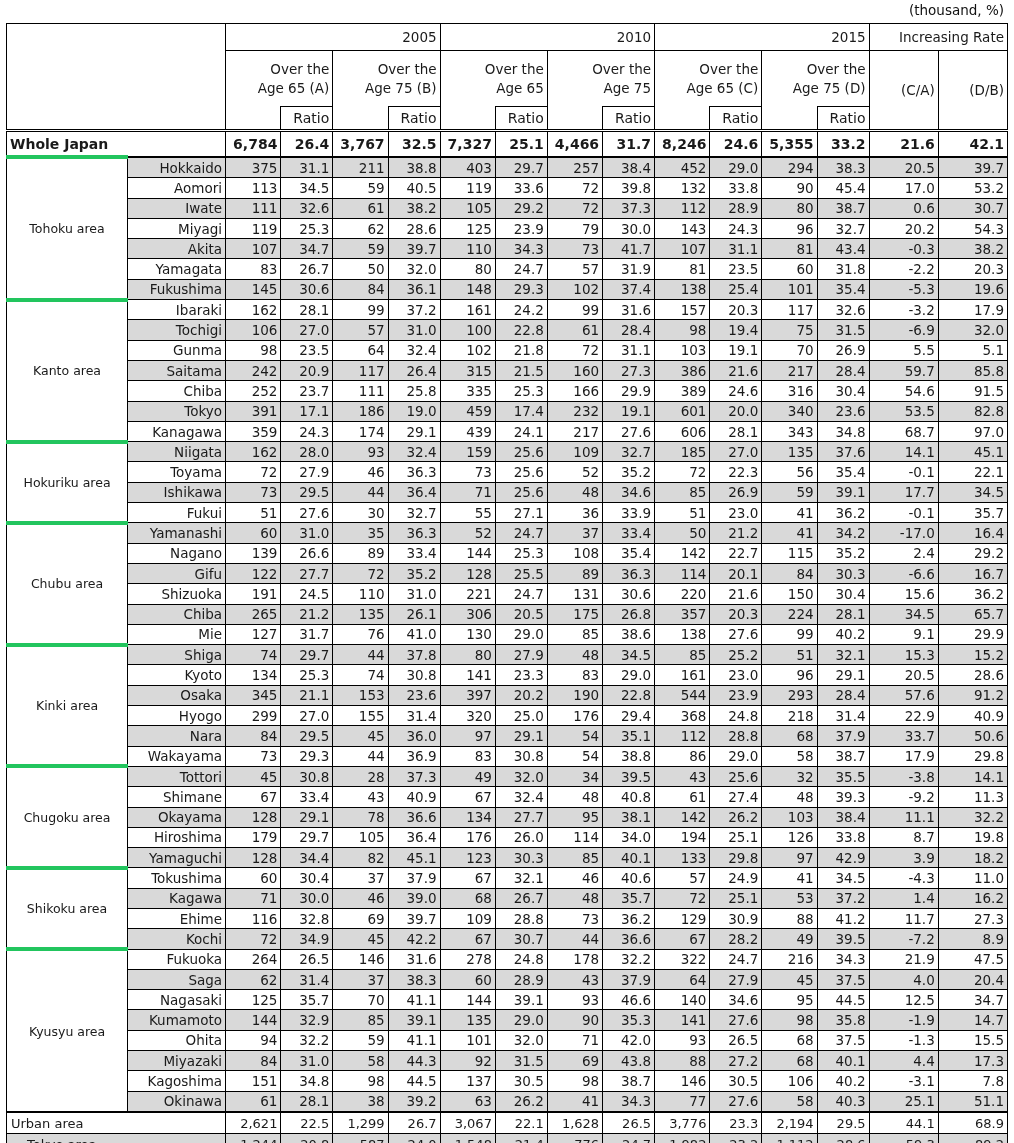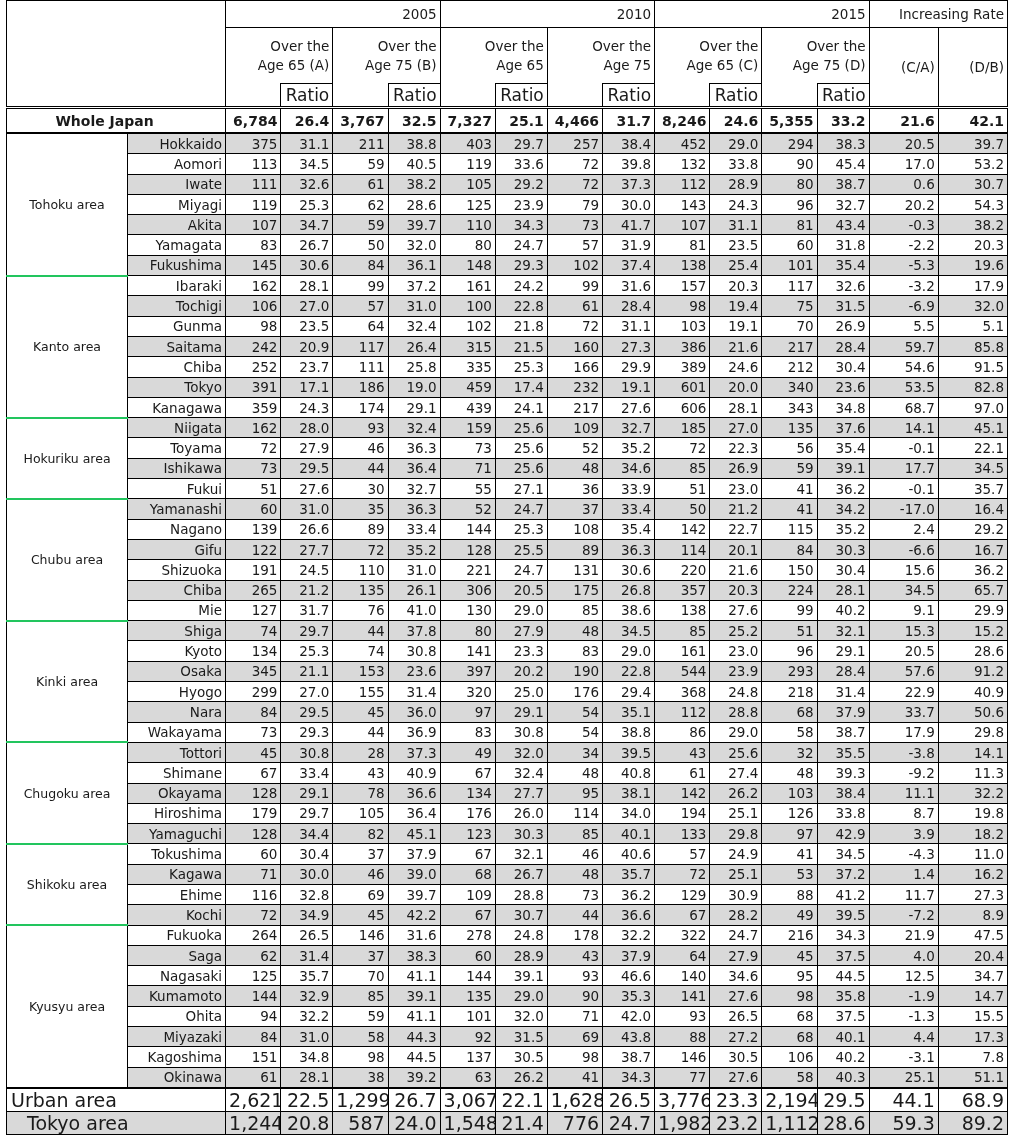--- a/index.html
+++ b/index.html
@@ -37,67 +37,68 @@
     padding:0 3px;
     font-weight:normal;
     vertical-align:middle;
     overflow:hidden;
     white-space:nowrap;
   }
   
   .hd{ text-align:right; font-size:13.5px; }
   .hd-year{ height:26px; }
   .hd-over{ height:55px; line-height:19px; }
-  .hd-ratio{ height:22px; font-size:17px;margin-top:21px;}
+  .hd-ratio{ height:22px; font-size:14px;margin-top:21px;}
   .no-b{border-bottom:none !important;}
   .no-t{border-top:none !important;}
   .blank-corner{border-left:1px solid #000;border-top:1px solid #000;}
   
   tr.whole td{
     font-weight:bold;
     height:23px;
     border-top:3px double #000;
     border-bottom:2px solid #000;
     font-size:14px;
   }
-  tr.whole td.wj-label{ text-align:center; padding-right:26px;}
+  tr.whole td.wj-label{ text-align:left; padding-right:26px;}
   
   tr.d td{ height:19.3px; }
   td.area{
     text-align:center;
     font-size:12.5px;
     background:#fff;
   }
   td.pref{
     text-align:right;
     font-size:13.5px;
     padding-right:5px;
   }
   td.num{
     text-align:right;
     font-size:13.5px;
     padding-right:4px;
   }
   .shaded td.pref, .shaded td.num{ background:#d9d9d9; }
   .area-end td{ border-bottom:1px solid #000; }
-  tr.area-start td.area{ border-top:2px solid #22c55e; }
+  tr.area-start td.area{ border-top:4px solid #22c55e; }
   
   .grp-sep{ border-left:1px solid #000 !important; }
   
-  tr.sum td{ height:20.5px; font-size:19px;}
+  tr.sum td{ height:20.5px; font-size:13px;}
   tr.sum td.sumlabel{ text-align:left; padding-left:4px;}
   tr.sum td.sumlabel.indent{ padding-left:20px;}
   tr.sum-first td{ border-top:2px solid #000;}
   .sum-shaded td{ background:#d9d9d9;}
 </style>
 </head>
 <body>
 
 <div id="sheet">
 
+  <div class="unit-line">(thousand, %)</div>
 
   <table class="grid">
     <colgroup>
       <col style="width:105px">
         <col style="width:85px">
       <col style="width:48px">
         <col style="width:45px">
       <col style="width:48px">
         <col style="width:45px">
       <col style="width:48px">
@@ -374,21 +375,21 @@
           <td class="num grp-sep">252</td>
           <td class="num">23.7</td>
           <td class="num grp-sep">111</td>
           <td class="num">25.8</td>
           <td class="num grp-sep">335</td>
           <td class="num">25.3</td>
           <td class="num grp-sep">166</td>
           <td class="num">29.9</td>
           <td class="num grp-sep">389</td>
           <td class="num">24.6</td>
-          <td class="num grp-sep">212</td>
+          <td class="num grp-sep">316</td>
           <td class="num">30.4</td>
           <td class="num grp-sep">54.6</td>
           <td class="num">91.5</td>
         </tr>
         <tr class="d shaded">
           <td class="pref">Tokyo</td>
           <td class="num grp-sep">391</td>
           <td class="num">17.1</td>
           <td class="num grp-sep">186</td>
           <td class="num">19.0</td>

